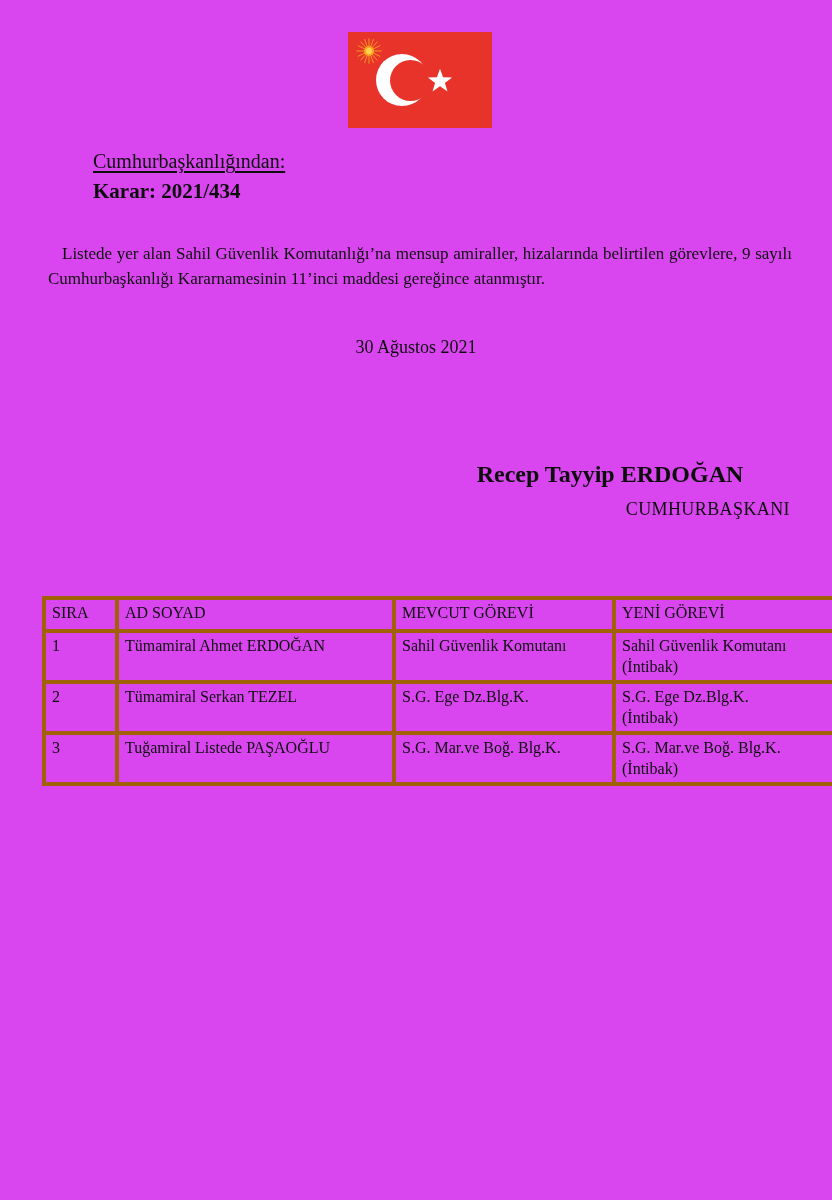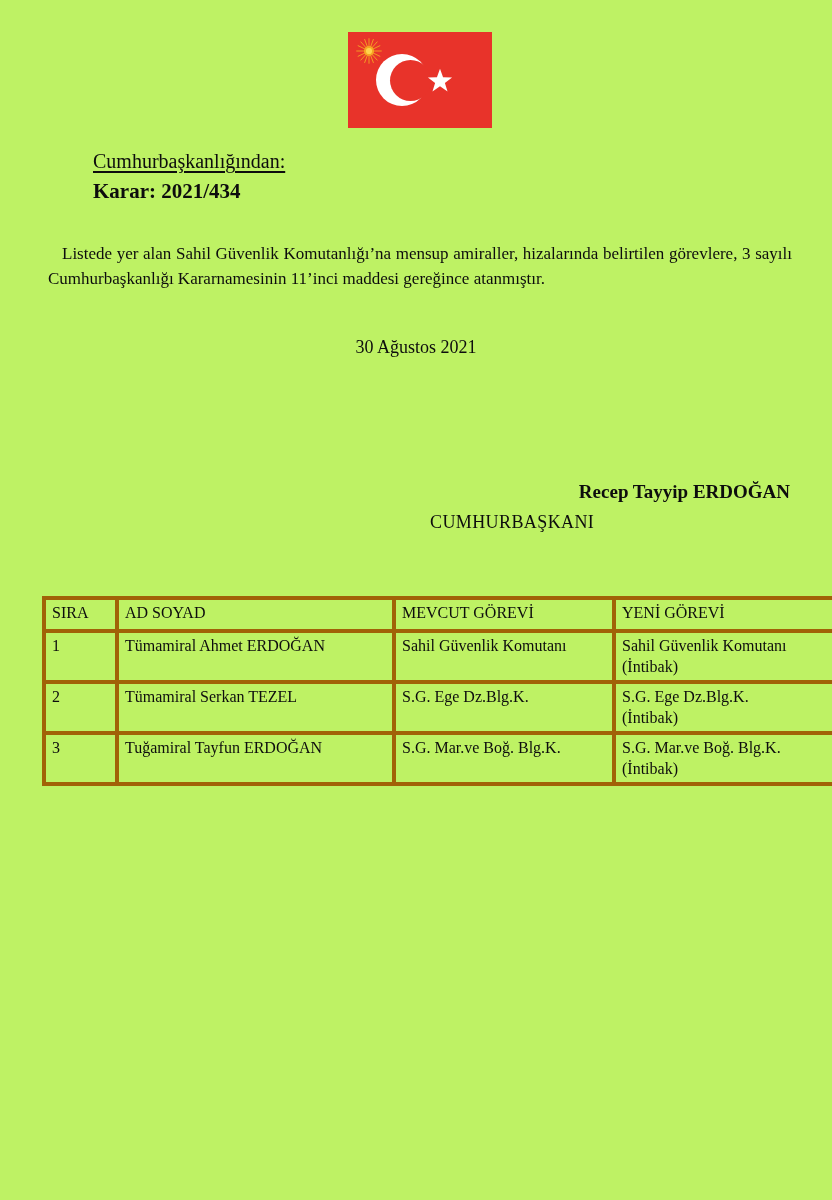--- a/index.html
+++ b/index.html
@@ -13,21 +13,21 @@
     height: 1200px;
     position: relative;
     font-family: "Liberation Serif", "DejaVu Serif", serif;
     color: #0d0d0d;
     overflow: hidden;
   }
 
   .page {
     position: absolute;
     inset: 0;
-    background: #bef264;
+    background: #d946ef;
     padding-left: 12px;
   }
 
   
   .flag-wrap {
     position: absolute;
     left: 348px;
     top: 32px;
     width: 144px;
     height: 96px;
@@ -113,37 +113,36 @@
     width: 832px;
     text-align: center;
     font-size: 18px;
     line-height: 24px;
   }
 
   
   .sign-name {
     position: absolute;
     left: 430px;
-    top: 480px;
+    top: 462px;
     width: 360px;
-    text-align: right;
-    font-size: 19px;
+    text-align: center;
+    font-size: 24px;
     line-height: 24px;
     font-weight: bold;
   }
   .sign-title {
     position: absolute;
     left: 430px;
     top: 497px;
     width: 360px;
-    text-align: left;
+    text-align: right;
     font-size: 18px;
     line-height: 24px;
     letter-spacing: 0.4px;
-    margin-top: 13px;
   }
 
   
   .appointments {
     position: absolute;
     left: 42px;
     top: 596px;
     width: 758px;
     border-collapse: collapse;
     table-layout: fixed;
@@ -207,21 +206,21 @@
         <circle cx="50" cy="50" r="18" fill="#f5a623"></circle>
         <circle cx="50" cy="50" r="11" fill="#ffd34d"></circle>
       </svg>
     </div>
   </div>
 
   <div class="from-line">Cumhurbaşkanlığından:</div>
 
   <div class="decision-line">Karar: 2021/434</div>
 
-  <p class="body-para">Listede yer alan Sahil Güvenlik Komutanlığı’na mensup amiraller, hizalarında belirtilen görevlere, 3 sayılı Cumhurbaşkanlığı Kararnamesinin 11’inci maddesi gereğince atanmıştır.</p>
+  <p class="body-para">Listede yer alan Sahil Güvenlik Komutanlığı’na mensup amiraller, hizalarında belirtilen görevlere, 9 sayılı Cumhurbaşkanlığı Kararnamesinin 11’inci maddesi gereğince atanmıştır.</p>
 
   <div class="date-line">30 Ağustos 2021</div>
 
   <div class="sign-name">Recep Tayyip ERDOĞAN</div>
   <div class="sign-title">CUMHURBAŞKANI</div>
 
   <table class="appointments">
     <thead>
       <tr>
         <th class="col-sira">SIRA</th>
@@ -244,21 +243,21 @@
         <td>2</td>
         <td>Tümamiral Serkan TEZEL</td>
         <td>S.G. Ege Dz.Blg.K.</td>
         <td>
           <span class="cell-sub">S.G. Ege Dz.Blg.K.</span>
           <span class="cell-sub">(İntibak)</span>
         </td>
       </tr>
       <tr>
         <td>3</td>
-        <td>Tuğamiral Tayfun ERDOĞAN</td>
+        <td>Tuğamiral Listede PAŞAOĞLU</td>
         <td>S.G. Mar.ve Boğ. Blg.K.</td>
         <td>
           <span class="cell-sub">S.G. Mar.ve Boğ. Blg.K.</span>
           <span class="cell-sub">(İntibak)</span>
         </td>
       </tr>
     </tbody>
   </table>
 
 </div>

